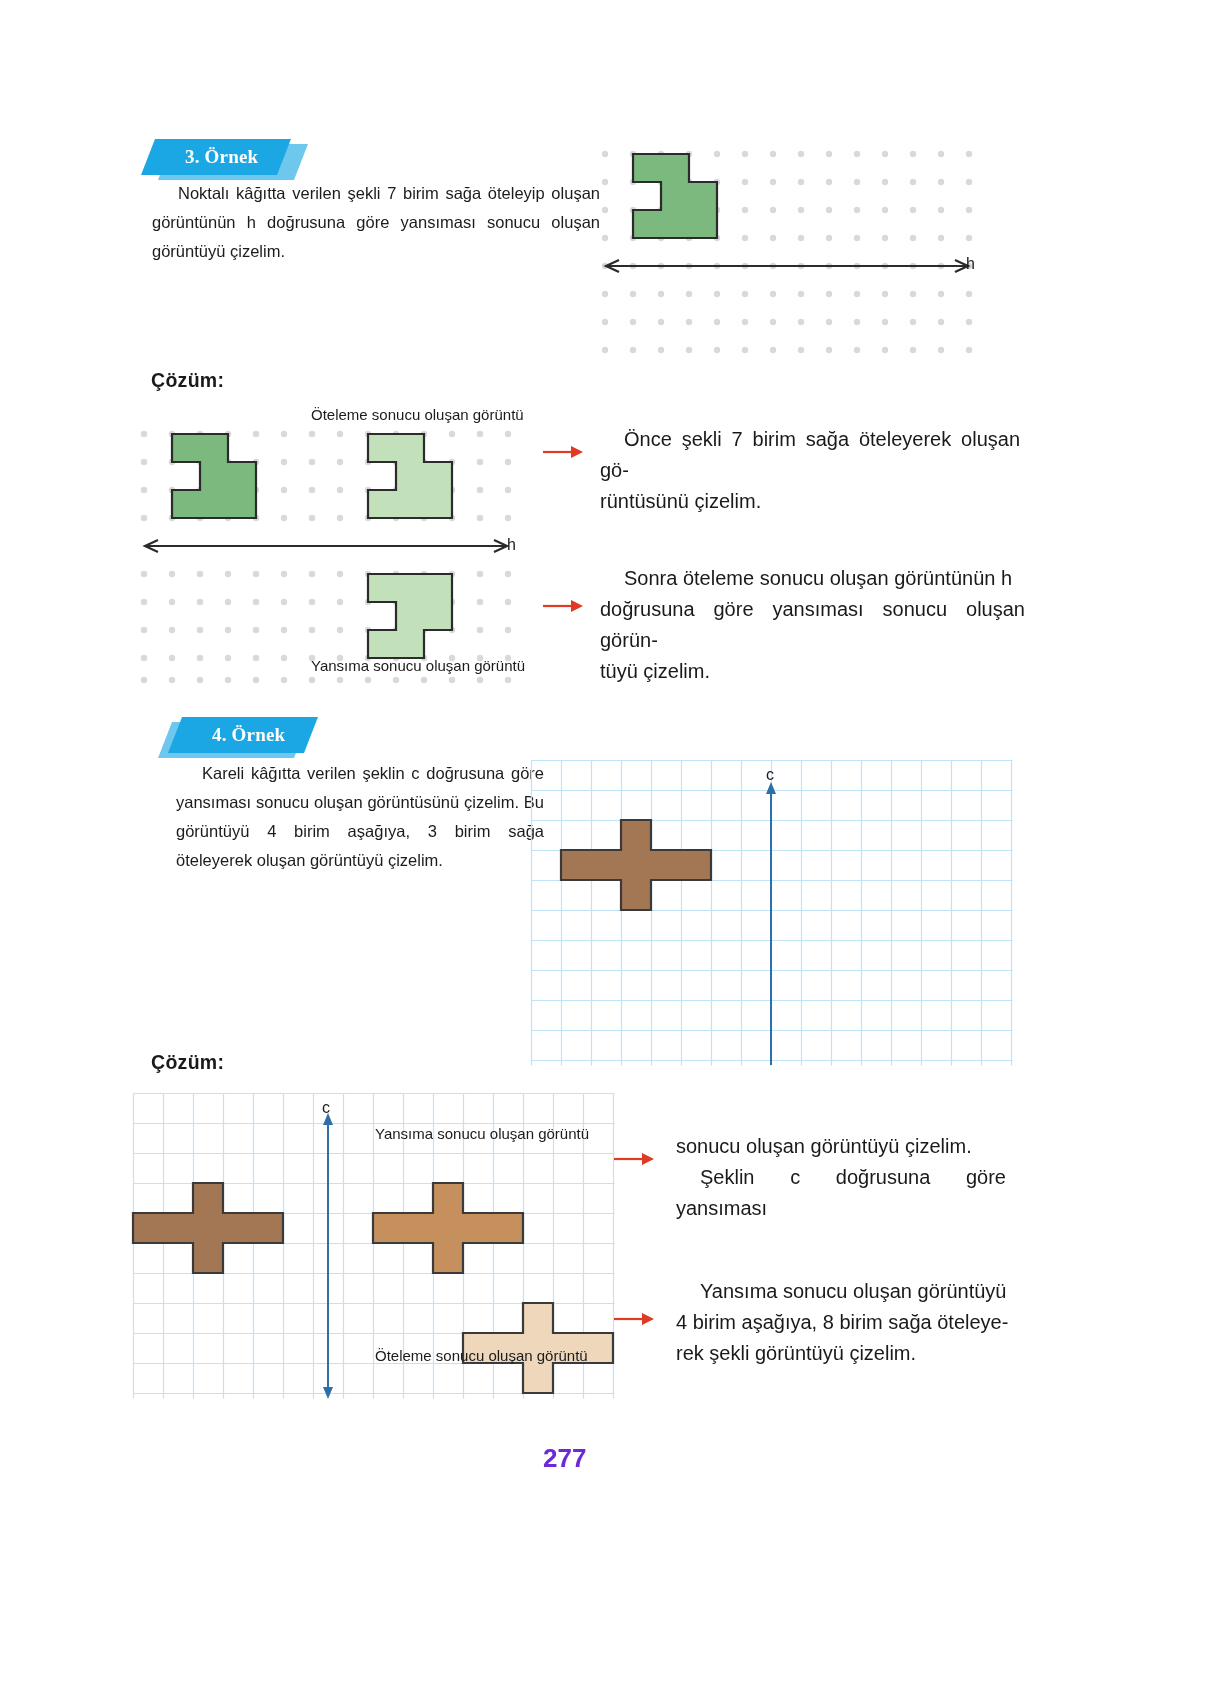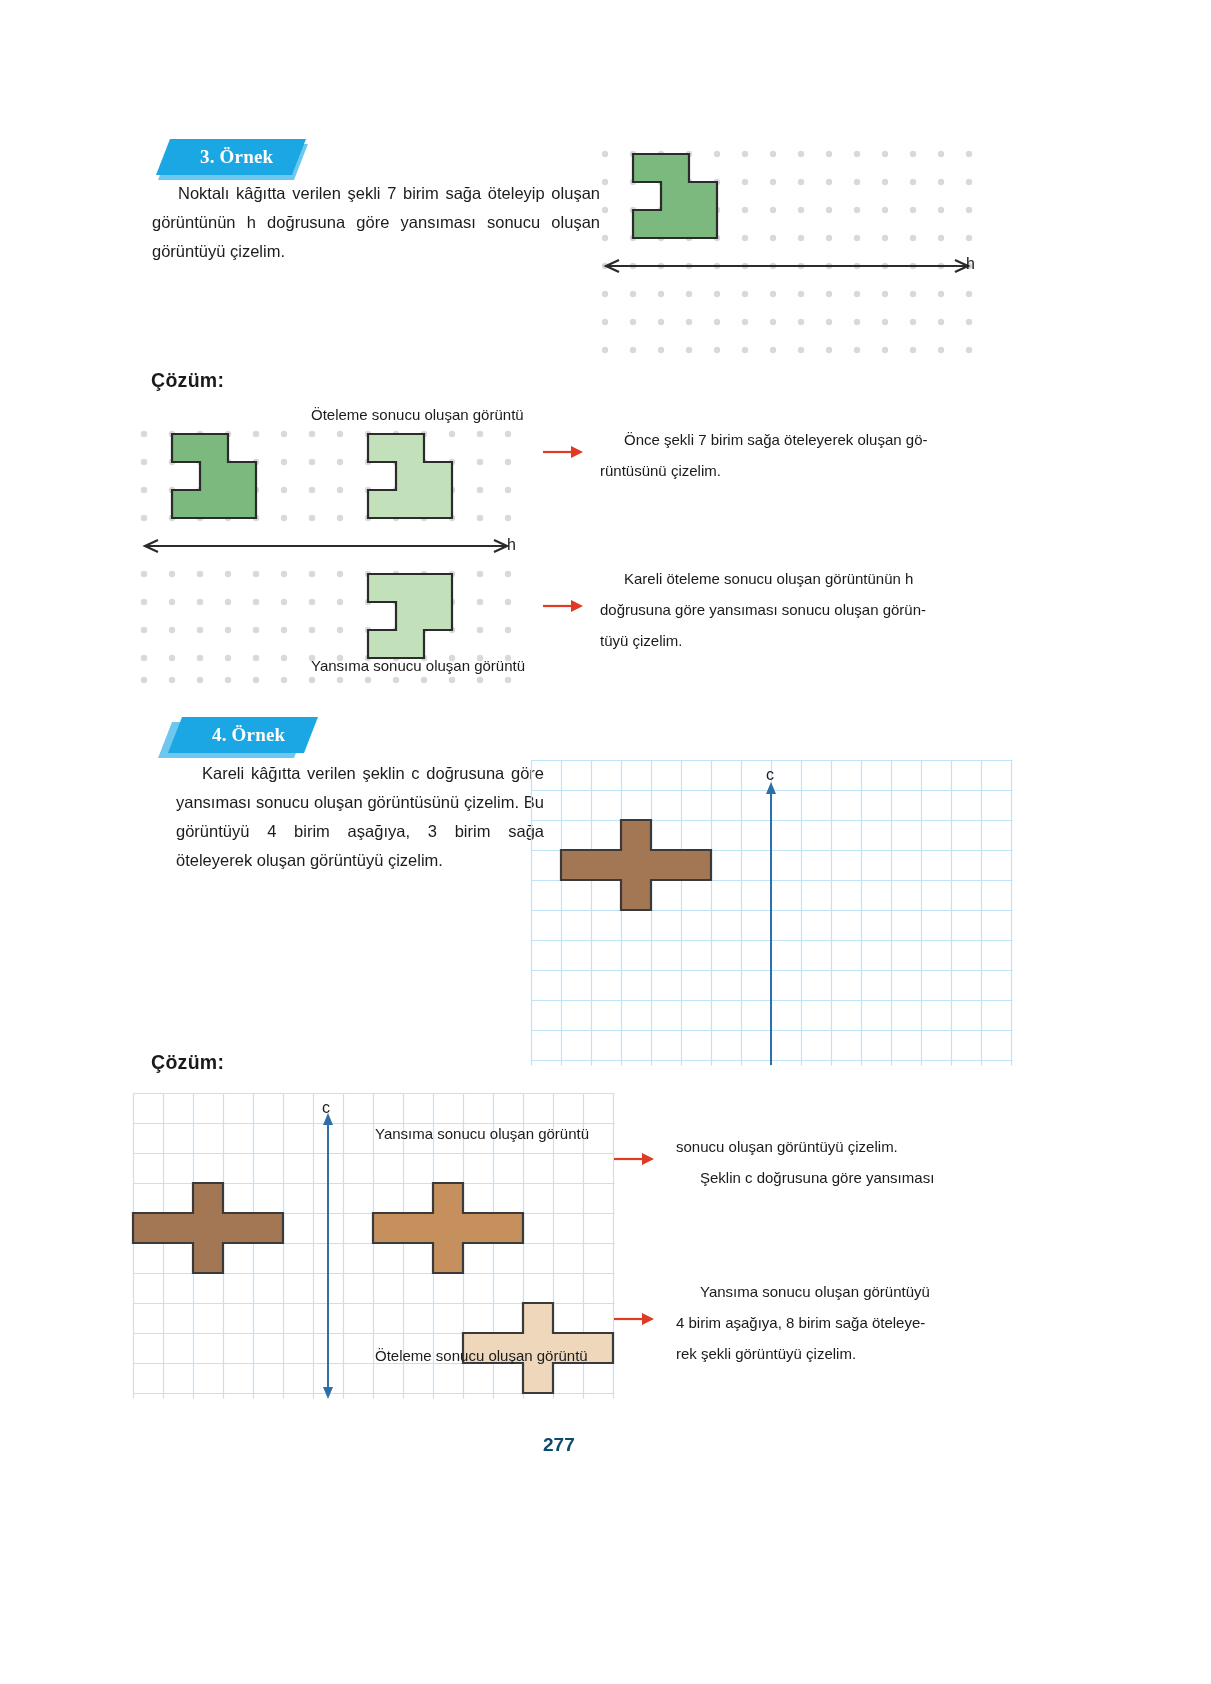--- a/index.html
+++ b/index.html
@@ -48,54 +48,55 @@
   .para.first-indent { text-indent: 26px; }
   .cozum {
     position: absolute;
     font-weight: bold;
     font-size: 19.5px;
     letter-spacing: .3px;
   }
 
   .note {
     position:absolute;
-    font-size: 15px;
+    font-size: 20px;
     line-height: 31px;
     text-align: justify;
   }
   .note.ind { text-indent: 24px; }
 
   .fig-label {
     position: absolute;
     font-size: 15px;
     color: #1b1b1b;
     white-space: nowrap;
     margin-left: 27px;
   }
   .axis-label {
     position:absolute;
     font-size: 16px;
     color:#1b1b1b;
   }
   .page-no {
     position:absolute;
-    font-size: 19px;
+    font-size: 26px;
     font-weight: 600;
-    color:#0c4a6e;
+    color:#6d28d9;
+    margin-top:9px;
   }
   svg { display:block; overflow: visible; }
   .fig { position:absolute; }
 </style>
 </head>
 <body>
 
 <div class="page">
 
   <div class="ornek-shadow" style="left:158px; top:144px; width:150px;"></div>
-  <div class="ornek-banner" style="left:156px; top:139px; width:150px;font-family:Liberation Serif, serif;">
+  <div class="ornek-banner" style="left:141px; top:139px; width:150px;font-family:Liberation Serif, serif;">
     <span>3. Örnek</span>
   </div>
 
   <div class="para first-indent" style="left:122px; top:179px; width:448px;">Noktalı kâğıtta verilen şekli 7 birim sağa öteleyip oluşan görüntünün h doğrusuna göre yansıması sonucu oluşan görüntüyü çizelim.</div>
 
   <div class="fig" style="left:595px; top:140px;">
     <svg width="400" height="240" viewBox="0 0 400 240">
       <g>
 
         <g fill="#d9d9d9">
@@ -383,21 +384,21 @@
   <div class="note ind" style="left:600px; top:424px; width:420px;">
     <div>Önce şekli 7 birim sağa öteleyerek oluşan gö-</div>
     <div style="text-indent:0;">rüntüsünü çizelim.</div>
   </div>
 
   <svg class="fig" style="left:541px; top:597px;" width="44" height="18" viewBox="0 0 44 18">
     <line x1="2" y1="9" x2="32" y2="9" stroke="#e03a24" stroke-width="2.2"></line>
     <polygon points="30,3 42,9 30,15" fill="#e03a24"></polygon>
   </svg>
   <div class="note ind" style="left:600px; top:563px; width:425px;">
-    <div>Kareli öteleme sonucu oluşan görüntünün h</div>
+    <div>Sonra öteleme sonucu oluşan görüntünün h</div>
     <div style="text-indent:0;">doğrusuna göre yansıması sonucu oluşan görün-</div>
     <div style="text-indent:0;">tüyü çizelim.</div>
   </div>
 
   <div class="ornek-shadow" style="left:158px; top:722px; width:150px;"></div>
   <div class="ornek-banner" style="left:168px; top:717px; width:150px;">
     <span>4. Örnek</span>
   </div>
 
   <div class="para first-indent" style="left:146px; top:759px; width:368px;">Kareli kâğıtta verilen şeklin c doğrusuna göre yansıması sonucu oluşan görüntüsünü çizelim. Bu görüntüyü 4 birim aşağıya, 3 birim sağa öteleyerek oluşan görüntüyü çizelim.</div>

